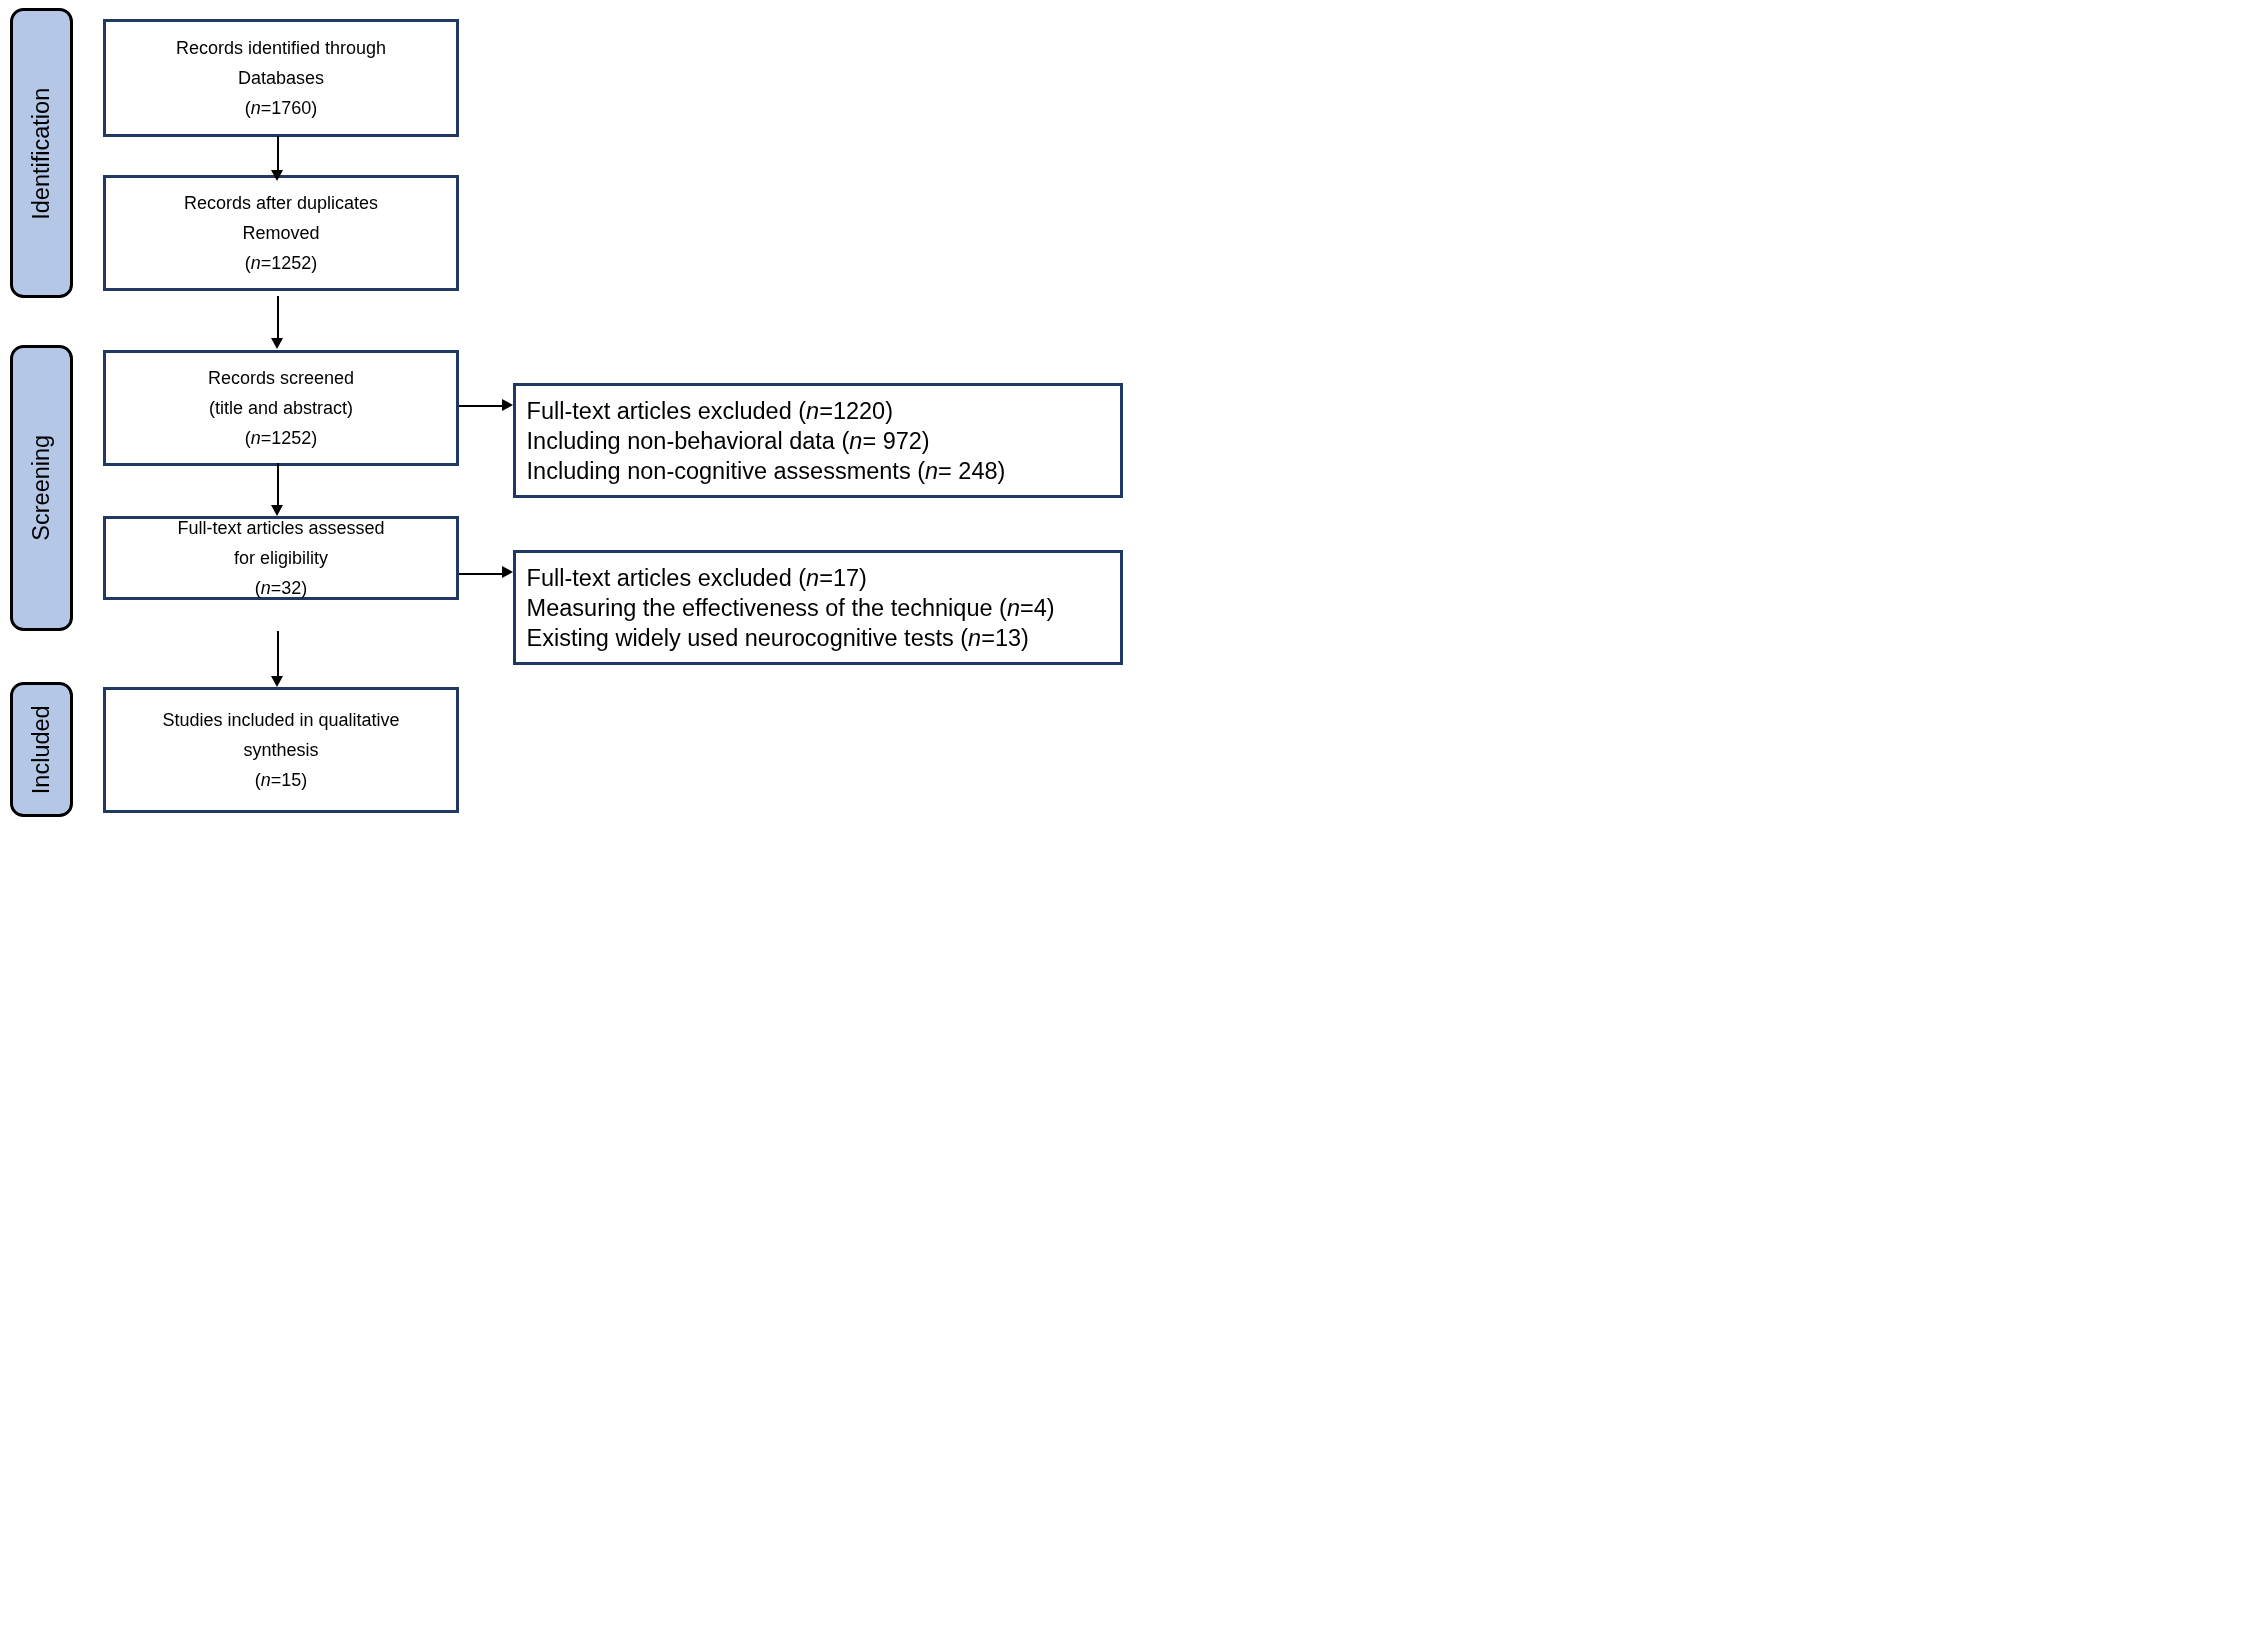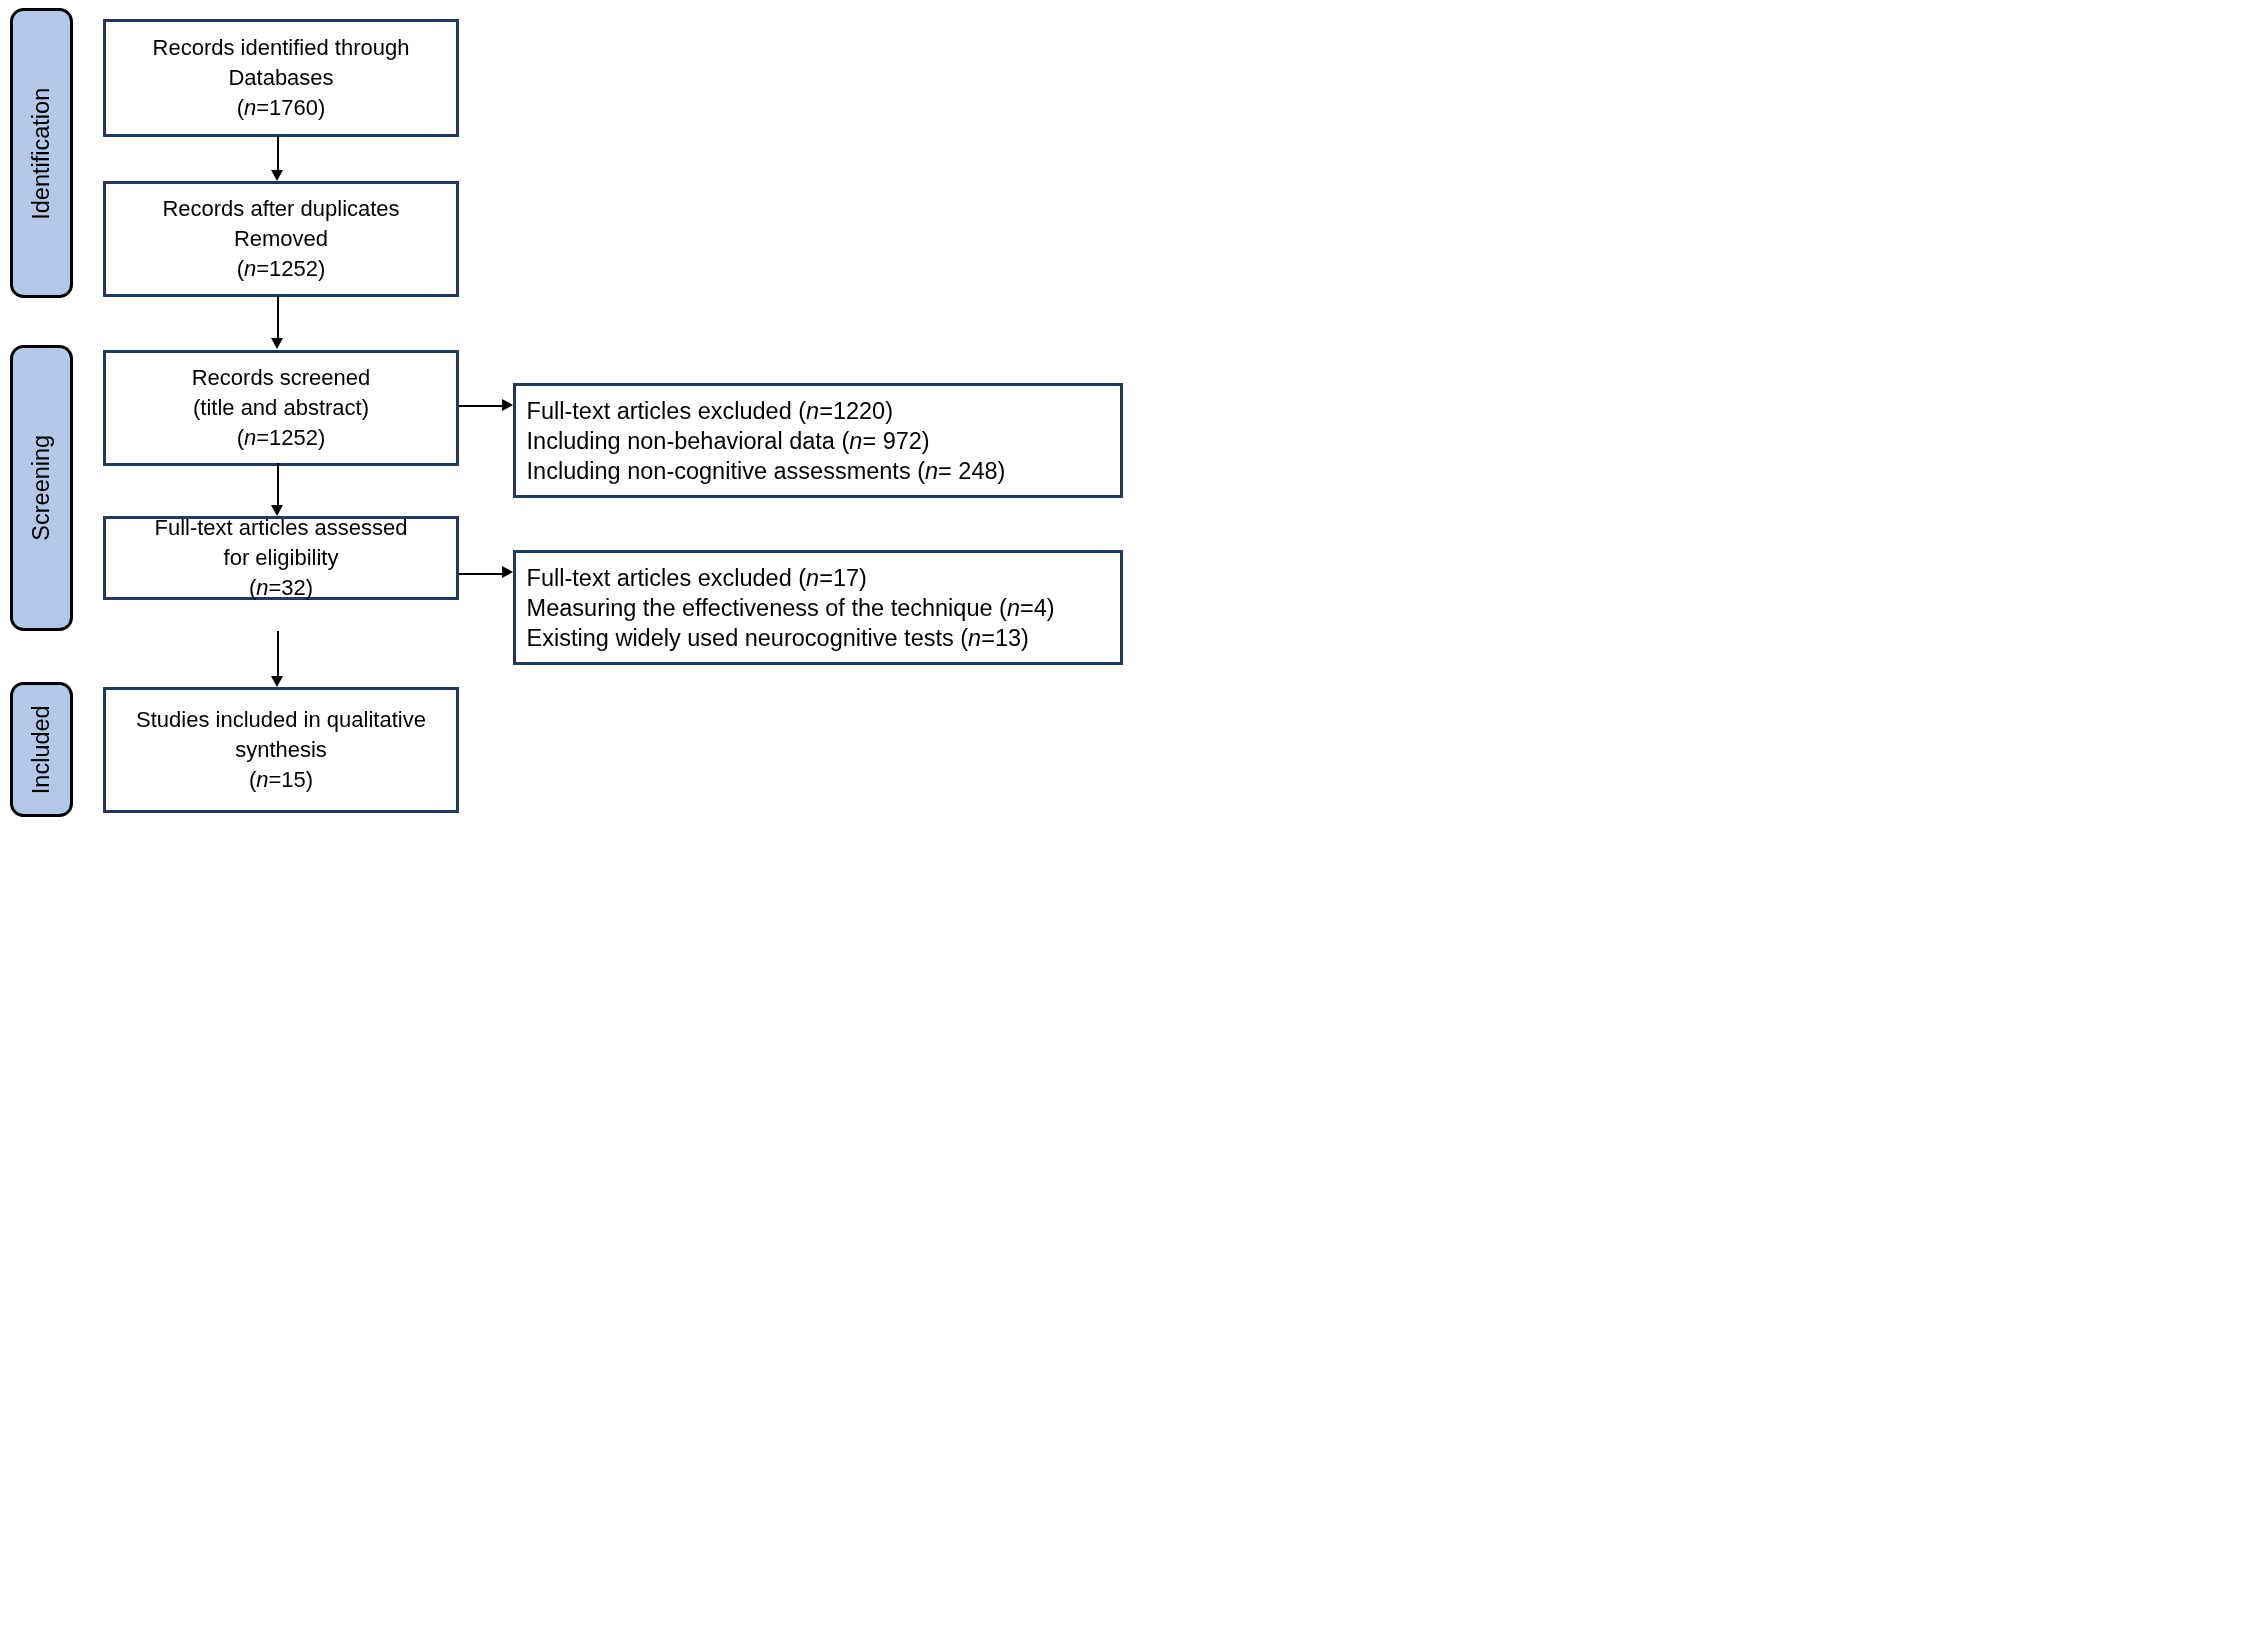--- a/index.html
+++ b/index.html
@@ -26,21 +26,21 @@
   .stage .vtext{
     transform:rotate(-90deg);white-space:nowrap;
     font-size:23.5px;line-height:23.5px;color:var(--text);
   }
 
   
   .fbox{
     position:absolute;left:103px;width:356px;box-sizing:border-box;
     background:#fff;border:3px solid var(--box-border);
     display:flex;flex-direction:column;justify-content:center;
-    font-size:22px;line-height:30px;text-align:center;
+    font-size:18px;line-height:30px;text-align:center;
   }
   .fbox .line{white-space:nowrap;}
 
   
   .ebox{
     position:absolute;left:513px;width:610px;box-sizing:border-box;
     background:#fff;border:3px solid var(--box-border);
     display:flex;flex-direction:column;justify-content:center;
     font-size:23.5px;line-height:30px;padding:0 10.6px;margin-top:34px;
   }
@@ -76,21 +76,21 @@
   </div>
   <div class="stage" style="top:682px;height:135px;">
     <span class="vtext">Included</span>
   </div>
 
   <div class="fbox" style="top:19px;height:118px;">
       <div class="line">Records identified through</div>
       <div class="line">Databases</div>
       <div class="line">(<i class="var">n</i>=1760)</div>
     </div>
-  <div class="fbox" style="top:181px;height:116px;">
+  <div class="fbox" style="top:175px;height:116px;">
       <div class="line">Records after duplicates</div>
       <div class="line">Removed</div>
       <div class="line">(<i class="var">n</i>=1252)</div>
     </div>
   <div class="fbox" style="top:350px;height:116px;">
       <div class="line">Records screened</div>
       <div class="line">(title and abstract)</div>
       <div class="line">(<i class="var">n</i>=1252)</div>
     </div>
   <div class="fbox" style="top:516px;height:84px;">

